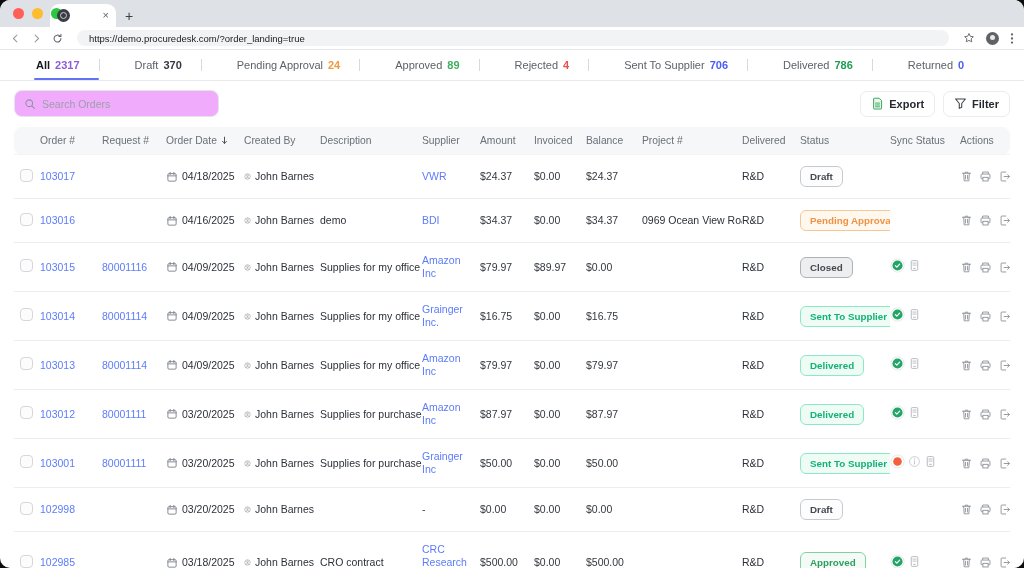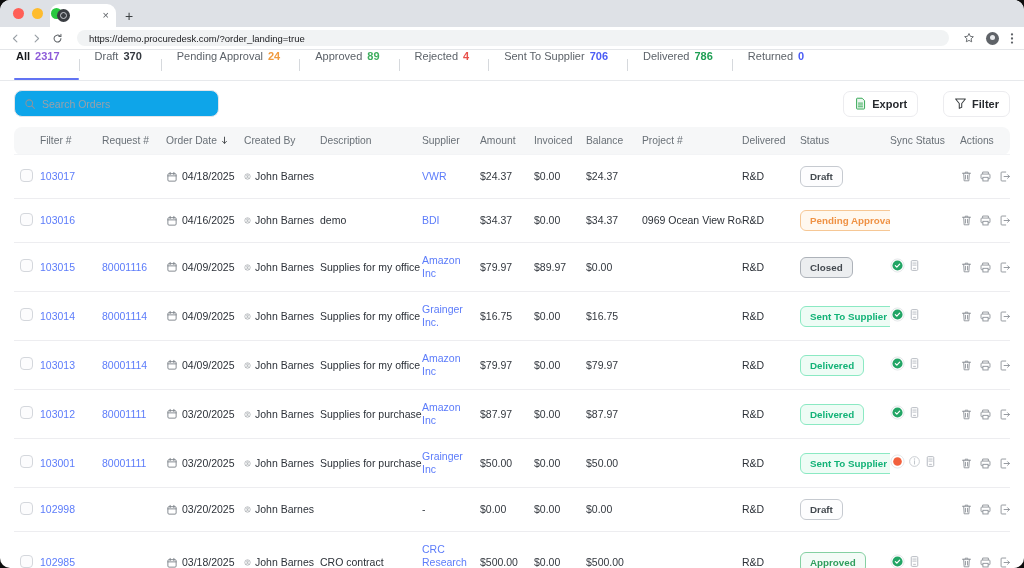--- a/index.html
+++ b/index.html
@@ -26,35 +26,35 @@
   .omnibox { flex:1; height:16px; background:#f1f3f4; border-radius:9px; display:flex;
     align-items:center; padding:0 12px; margin:16px 4px; }
   .omnibox span { font-size:9.5px; color:#202124; }
   .nav-right { display:flex; align-items:center; gap:11px; }
   .profile-av { width:13px; height:13px; border-radius:50%; background:#5f6368; position:relative; }
   .profile-av::after{content:""; position:absolute; left:4px; top:3px; width:5px; height:5px; border-radius:50%; background:#e8eaed;}
   .chrome-sep { height:1px; background:#e4e6e9; flex:none; }
 
   
   .stabs { display:flex; align-items:stretch; padding:0 14px; height:31px; border-bottom:1px solid #e7e9ec; flex:none; }
-  .stab { display:flex; align-items:flex-start; gap:5px; padding:0 2px; position:relative; cursor:pointer; white-space:nowrap; }
+  .stab { display:flex; align-items:center; gap:5px; padding:0 2px; position:relative; cursor:pointer; white-space:nowrap;margin-left:20px; }
   .stab-label { font-size:11px; color:#5c6269; }
   .stab-count { font-size:11px; font-weight:bold; }
   .stab.active .stab-label { color:#17191c; font-weight:bold; }
   .stab.active::after { content:""; position:absolute; left:0; right:14px; bottom:0; height:2px; background:#6173f3; border-radius:2px; }
   .stab-sep { width:1px; height:12px; background:#d6d9dd; margin:0 11px 0 14px; align-self:center; }
 
   
   .toolbar { display:flex; align-items:center; justify-content:space-between; padding:9px 14px 10px; flex:none; }
-  .searchbox { width:205px; height:27px; background:#0ea5e9; border:1px solid #e3e5e9; border-radius:8px;
+  .searchbox { width:205px; height:27px; background:#f0abfc; border:1px solid #e3e5e9; border-radius:8px;
     display:flex; align-items:center; padding:0 9px; gap:6px; }
   .searchbox input { border:none; outline:none; background:transparent; font-size:10.5px; color:#333;
     width:100%; font-family:"Liberation Sans", sans-serif; }
   .searchbox input::placeholder { color:#9aa0a8; }
-  .tool-btns { display:flex; align-items:center; gap:25px; }
+  .tool-btns { display:flex; align-items:center; gap:8px; }
   .tool-btn { display:flex; align-items:center; gap:5px; height:26px; padding:0 10px; background:#fff;
     border:1px solid #ececef; border-radius:7px; font-size:11px; font-weight:bold; color:#26292e; cursor:pointer; }
 
   
   .table-wrap { margin:0 14px; flex:1; overflow:hidden; }
   table { width:996px; border-collapse:collapse; table-layout:fixed; }
   thead th { background:#f6f7f8; font-size:10.3px; font-weight:normal; color:#697077; text-align:left;
     padding:8px 6px 8px 0; white-space:nowrap; overflow:hidden; }
   thead th:first-child { border-radius:8px 0 0 8px; }
   thead th:last-child { border-radius:0 8px 8px 0; }
@@ -234,21 +234,21 @@
           <col style="width:56px">
           <col style="width:100px">
           <col style="width:58px">
         <col style="width:90px">
           <col style="width:70px">
           <col style="width:50px">
       </colgroup>
       <thead>
         <tr>
           <th></th>
-          <th>Filter #</th>
+          <th>Order #</th>
           <th>Request #</th>
           <th>
             <span>Order Date</span>
             <svg width="9" height="9" viewBox="0 0 16 16" style="display:inline;vertical-align:-1px">
                 <path d="M8 2v11M4.5 9.5L8 13l3.5-3.5" stroke="#3c4043" stroke-width="1.6" fill="none" stroke-linecap="round" stroke-linejoin="round"></path>
               </svg>
           </th>
           <th>Created By</th>
           <th>Description</th>
           <th>Supplier</th>

